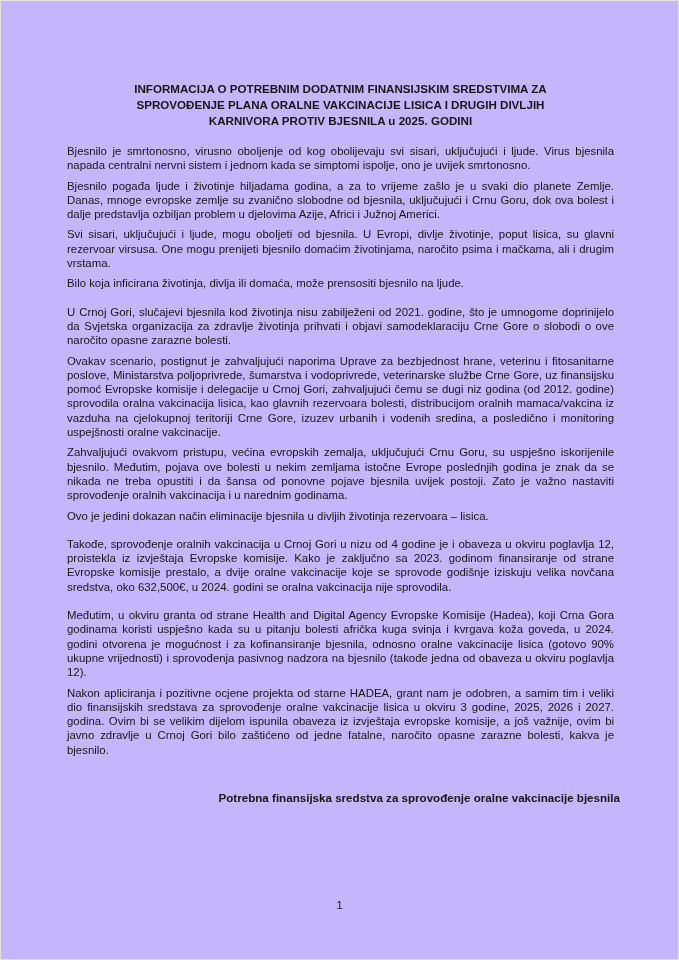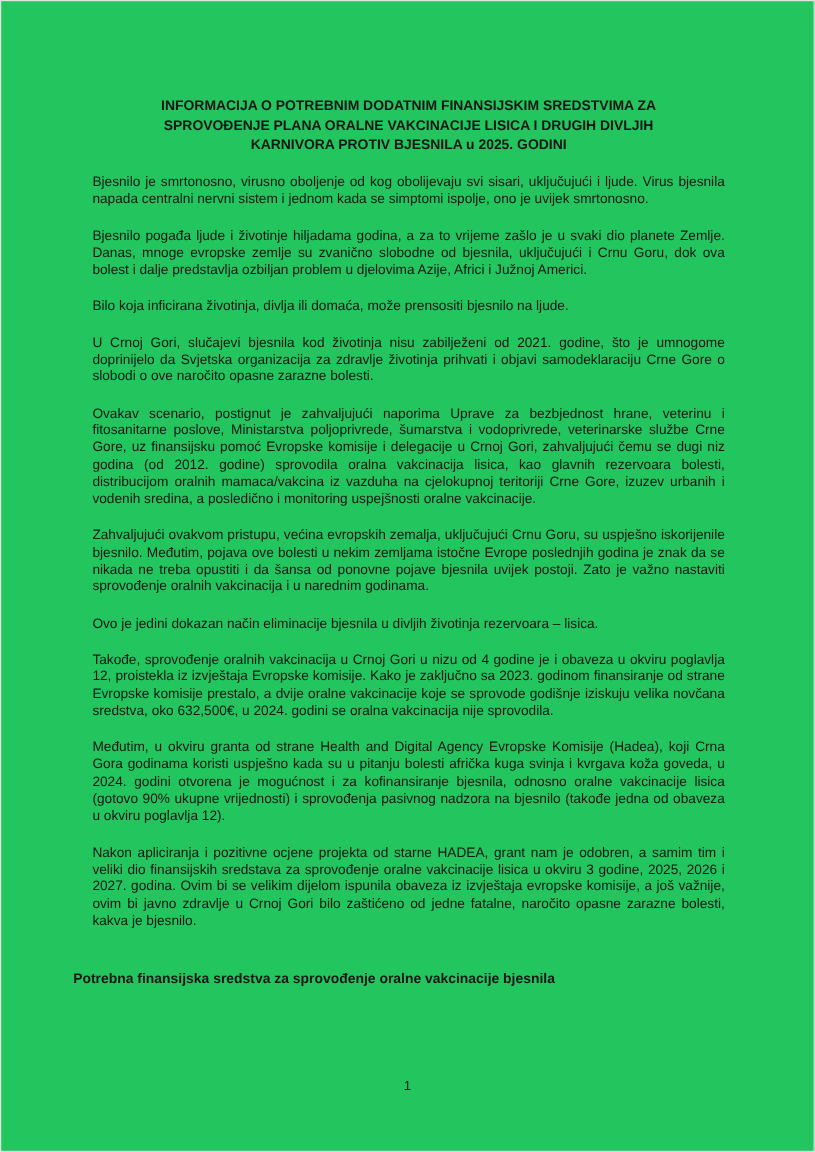--- a/index.html
+++ b/index.html
@@ -5,49 +5,49 @@
   html, body {
     margin: 0;
     padding: 0;
     background: #ffffff;
   }
   .page {
     position: relative;
     width: 679px;
     height: 960px;
     box-sizing: border-box;
-    background: #22c55e;
+    background: #c4b5fd;
     border: 1px solid #e3e3e3;
     padding: 80px 58px 0 60px;
     font-family: "Liberation Sans", "DejaVu Sans", sans-serif;
     font-size: 11.4px;
     line-height: 14.3px;
     color: #161616;
     overflow: hidden;
   }
   .doc-title {
     font-size: 11.6px;
     line-height: 16px;
     font-weight: bold;
     text-align: center;
     max-width: 472px;
     margin: 0 auto 15px auto;
   }
   .block { margin: 0 0 14px 0; }
   .block:last-of-type { margin-bottom: 0; }
   .block p {
-    margin: 16px;
+    margin: 6px;
     text-align: justify;
   }
   .underline { }
   .section-heading {
     font-size: 11.6px;
     line-height: 14.3px;
     font-weight: bold;
-    text-align: left;
+    text-align: right;
     margin: 34px 0 0 0;
   }
   .page-number {
     position: absolute;
     left: 0;
     right: 0;
     bottom: 47px;
     text-align: center;
     font-size: 11px;
     color: #161616;
@@ -56,20 +56,21 @@
 </head>
 <body>
 
 <div class="page">
 
   <div class="doc-title">INFORMACIJA O POTREBNIM DODATNIM FINANSIJSKIM SREDSTVIMA ZA SPROVOĐENJE PLANA ORALNE VAKCINACIJE LISICA I DRUGIH DIVLJIH KARNIVORA PROTIV BJESNILA u 2025. GODINI</div>
 
   <div class="block">
     <p>Bjesnilo je smrtonosno, virusno oboljenje od kog obolijevaju svi sisari, uključujući i ljude. Virus bjesnila napada centralni nervni sistem i jednom kada se simptomi ispolje, ono je uvijek smrtonosno.</p>
     <p>Bjesnilo pogađa ljude i životinje hiljadama godina, a za to vrijeme zašlo je u svaki dio planete Zemlje. Danas, mnoge evropske zemlje su zvanično slobodne od bjesnila, uključujući i Crnu Goru, dok ova bolest i dalje predstavlja ozbiljan problem u djelovima Azije, Africi i Južnoj Americi.</p>
+    <p>Svi sisari, uključujući i ljude, mogu oboljeti od bjesnila.  U Evropi, divlje životinje, poput lisica, su glavni rezervoar virsusa.  One mogu prenijeti bjesnilo domaćim životinjama, naročito psima i mačkama, ali i drugim vrstama.</p>
     <p>Bilo koja inficirana životinja, divlja ili domaća, može prensositi bjesnilo na ljude.</p>
   </div>
 
   <div class="block">
     <p>U Crnoj Gori, slučajevi bjesnila kod životinja nisu zabilježeni od 2021. godine, što je umnogome doprinijelo da Svjetska organizacija za zdravlje životinja prihvati i objavi samodeklaraciju Crne Gore o slobodi o ove naročito opasne zarazne bolesti.</p>
     <p>Ovakav scenario, postignut je zahvaljujući naporima Uprave za bezbjednost hrane, veterinu i fitosanitarne poslove, Ministarstva poljoprivrede, šumarstva i vodoprivrede, veterinarske službe Crne Gore, uz finansijsku pomoć Evropske komisije i delegacije u Crnoj Gori, zahvaljujući čemu se dugi niz godina (od 2012. godine) sprovodila oralna vakcinacija lisica, kao glavnih rezervoara bolesti, distribucijom oralnih mamaca/vakcina iz vazduha na cjelokupnoj teritoriji Crne Gore, izuzev urbanih i vodenih sredina, a posledično i monitoring uspejšnosti oralne vakcinacije.</p>
     <p>Zahvaljujući ovakvom pristupu, većina evropskih zemalja, uključujući Crnu Goru, su uspješno iskorijenile bjesnilo. Međutim, pojava ove bolesti u nekim zemljama istočne Evrope poslednjih godina je znak da se nikada ne treba opustiti i da šansa od ponovne pojave bjesnila uvijek postoji. Zato je važno nastaviti sprovođenje oralnih vakcinacija i u narednim godinama.</p>
     <p>Ovo je jedini dokazan način eliminacije bjesnila u divljih životinja rezervoara – lisica.</p>
   </div>
 

